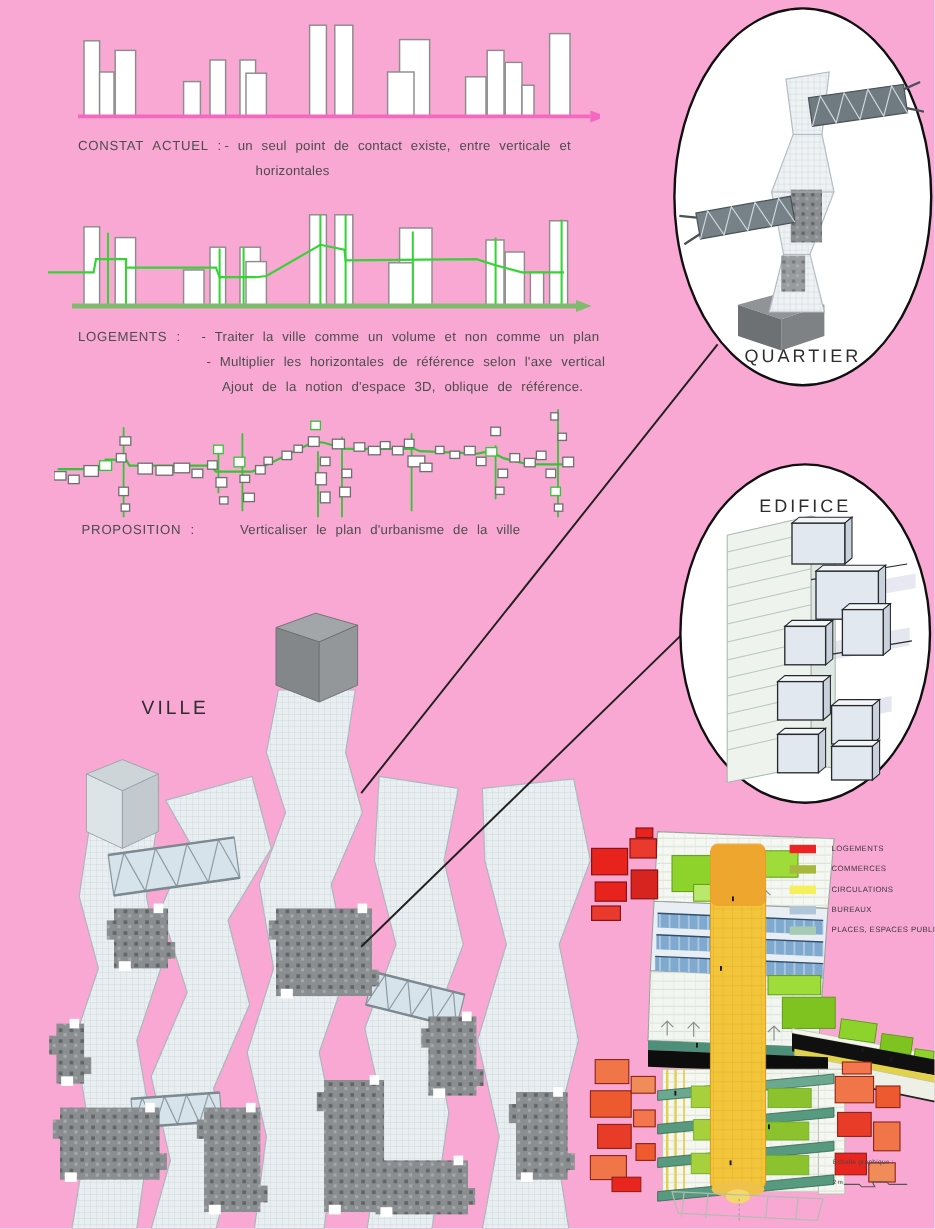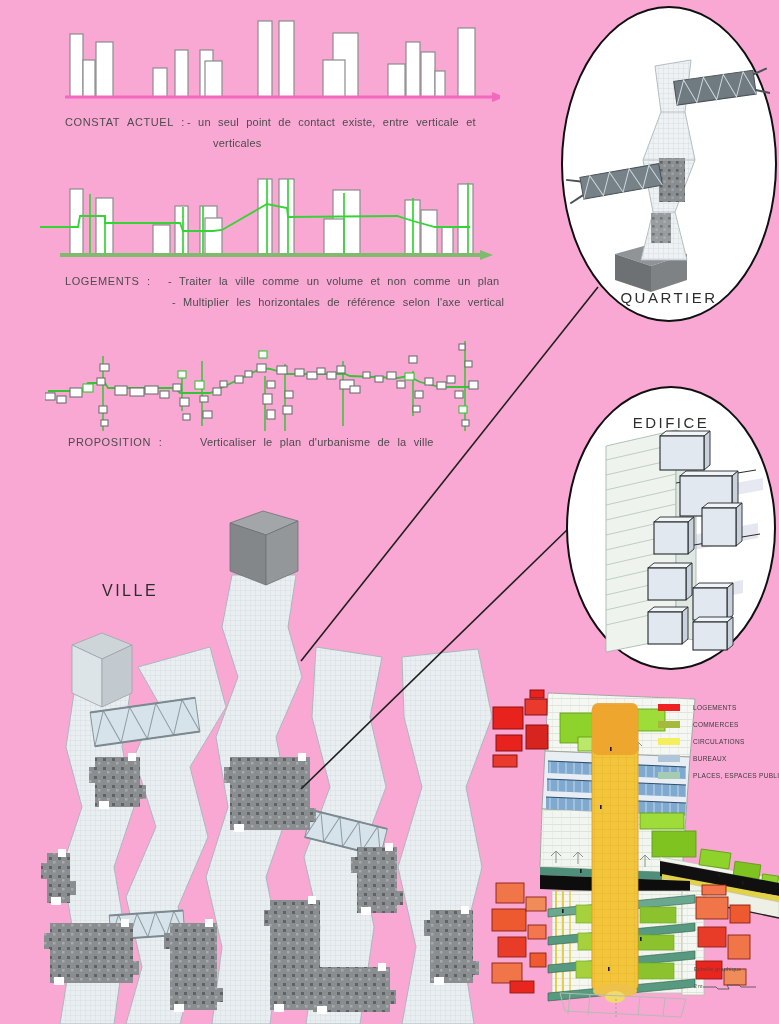--- a/index.html
+++ b/index.html
@@ -42,21 +42,21 @@
       <rect x="366" y="27" width="14" height="55" fill="#ffffff" stroke="#8c8c8c" stroke-width="1.2"></rect>
       <rect x="381" y="37" width="14" height="45" fill="#ffffff" stroke="#8c8c8c" stroke-width="1.2"></rect>
       <rect x="395" y="56" width="10" height="26" fill="#ffffff" stroke="#8c8c8c" stroke-width="1.2"></rect>
       <rect x="418" y="13" width="17" height="69" fill="#ffffff" stroke="#8c8c8c" stroke-width="1.2"></rect>
       <line x1="25" y1="82" x2="452" y2="82" stroke="#f468c0" stroke-width="3"></line>
       <polygon points="452,77 465,82 452,87" fill="#f468c0"></polygon>
     </svg>
 
   <div class="abs" style="left:65px;top:112px">
     <div class="tline"><span class="tlabel" style="width:122px">CONSTAT ACTUEL :</span><span>- un seul point de contact existe, entre verticale et</span></div>
-    <div class="tline" style="padding-left:148px">verticales</div>
+    <div class="tline" style="padding-left:148px">horizontales</div>
   </div>
 
   <svg id="dia-hypothese" class="abs" style="left:40px;top:178px" width="460" height="82" viewBox="0 0 460 82">
       <rect x="30" y="11" width="13" height="66" fill="#ffffff" stroke="#8c8c8c" stroke-width="1.2"></rect>
       <rect x="56" y="20" width="17" height="57" fill="#ffffff" stroke="#8c8c8c" stroke-width="1.2"></rect>
       <rect x="113" y="47" width="17" height="30" fill="#ffffff" stroke="#8c8c8c" stroke-width="1.2"></rect>
       <rect x="135" y="28" width="13" height="49" fill="#ffffff" stroke="#8c8c8c" stroke-width="1.2"></rect>
       <rect x="160" y="28" width="17" height="49" fill="#ffffff" stroke="#8c8c8c" stroke-width="1.2"></rect>
       <rect x="165" y="40" width="17" height="37" fill="#ffffff" stroke="#8c8c8c" stroke-width="1.2"></rect>
       <rect x="218" y="1" width="14" height="76" fill="#ffffff" stroke="#8c8c8c" stroke-width="1.2"></rect>
@@ -77,20 +77,21 @@
       <line x1="373" y1="77" x2="373" y2="20" stroke="#35d435" stroke-width="1.7"></line>
       <line x1="428" y1="77" x2="428" y2="5" stroke="#35d435" stroke-width="1.7"></line>
       <polyline points="0,49 38,49 40,38 65,38 65,45 140,45 143,53 173,53 182,52 227,26 247,30 248,39 357,38 373,43 395,49 430,49" fill="none" stroke="#35d435" stroke-width="1.8"></polyline>
       <line x1="20" y1="77" x2="440" y2="77" stroke="#7fbb6d" stroke-width="4"></line>
       <polygon points="440,72 453,77 440,82" fill="#7fbb6d"></polygon>
     </svg>
 
   <div class="abs" style="left:65px;top:271px">
     <div class="tline"><span class="tlabel" style="width:103px">LOGEMENTS :</span><span>- Traiter la ville comme un volume et non comme un plan</span></div>
     <div class="tline" style="padding-left:107px">- Multiplier les horizontales de référence selon l'axe vertical</div>
+    <div class="tline" style="padding-left:120px">Ajout de la notion d'espace 3D, oblique de référence.</div>
   </div>
 
   <svg id="dia-proposition" class="abs" style="left:45px;top:336px" width="450" height="96" viewBox="0 0 450 96">
       <line x1="58" y1="20" x2="58" y2="95" stroke="#35c435" stroke-width="1.5"></line>
       <line x1="137" y1="35" x2="137" y2="75" stroke="#35c435" stroke-width="1.5"></line>
       <line x1="157" y1="25" x2="157" y2="90" stroke="#35c435" stroke-width="1.5"></line>
       <line x1="220" y1="40" x2="220" y2="95" stroke="#35c435" stroke-width="1.5"></line>
       <line x1="240" y1="28" x2="240" y2="95" stroke="#35c435" stroke-width="1.5"></line>
       <line x1="298" y1="25" x2="298" y2="90" stroke="#35c435" stroke-width="1.5"></line>
       <line x1="368" y1="35" x2="368" y2="80" stroke="#35c435" stroke-width="1.5"></line>
@@ -150,21 +151,21 @@
       <rect x="417" y="84" width="7" height="6" fill="#ffffff" stroke="#6f6f6f" stroke-width="1.1"></rect>
       <rect x="420" y="25" width="7" height="6" fill="#ffffff" stroke="#6f6f6f" stroke-width="1.1"></rect>
       <rect x="414" y="8" width="6" height="6" fill="#ffffff" stroke="#6f6f6f" stroke-width="1.1"></rect>
       <rect x="424" y="45" width="9" height="8" fill="#ffffff" stroke="#6f6f6f" stroke-width="1.1"></rect>
     </svg>
 
   <div class="abs" style="left:68px;top:432px">
     <div class="tline"><span class="tlabel" style="width:132px">PROPOSITION :</span><span>Verticaliser le plan d'urbanisme de la ville</span></div>
   </div>
 
-  <div class="abs biglabel" style="left:102px;top:582px;font-size:16px">VILLE</div>
+  <div class="abs biglabel" style="left:118px;top:582px;font-size:16px">VILLE</div>
 
   <svg id="ville-svg" class="abs" style="left:30px;top:505px" width="470" height="519" viewBox="0 0 470 519">
     <defs>
       <pattern id="vgrid" width="5" height="5" patternUnits="userSpaceOnUse">
         <path d="M5 0H0V5" fill="none" stroke="#c9d3d8" stroke-width="0.6"></path>
       </pattern>
       <pattern id="vclu" width="9" height="9" patternUnits="userSpaceOnUse">
         <rect width="9" height="9" fill="#8b8e90"></rect>
         <rect x="1" y="1" width="3" height="3" fill="#606365"></rect>
         <rect x="5" y="5" width="2.5" height="2.5" fill="#a7aaac"></rect>

